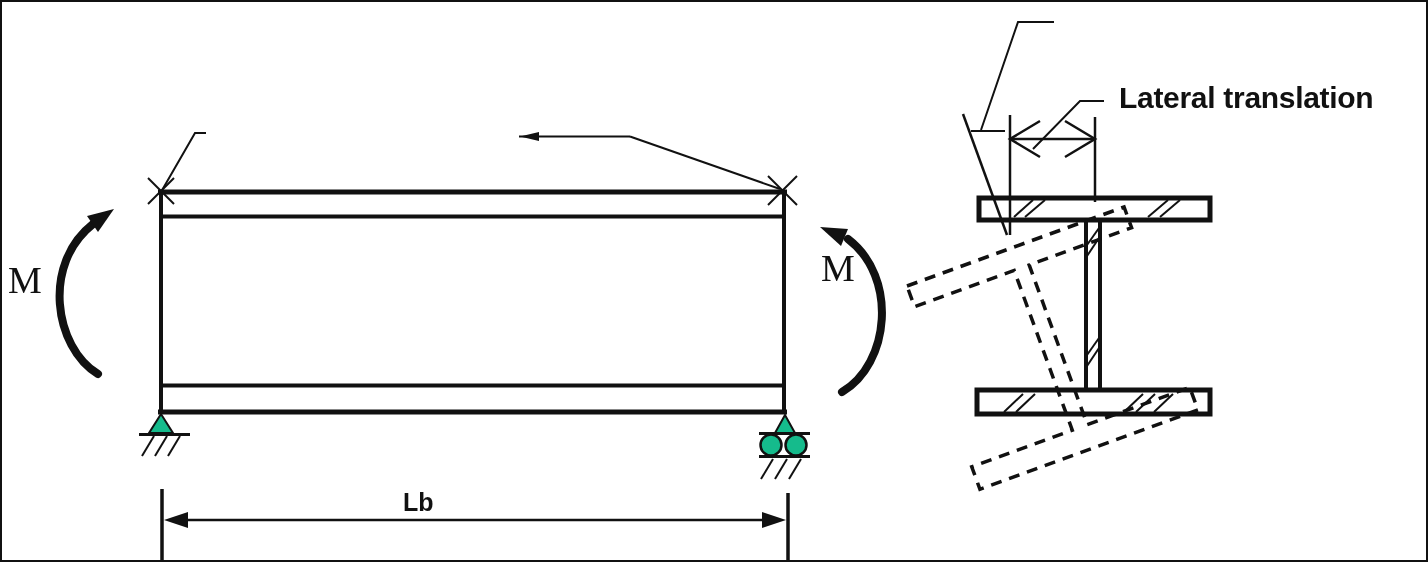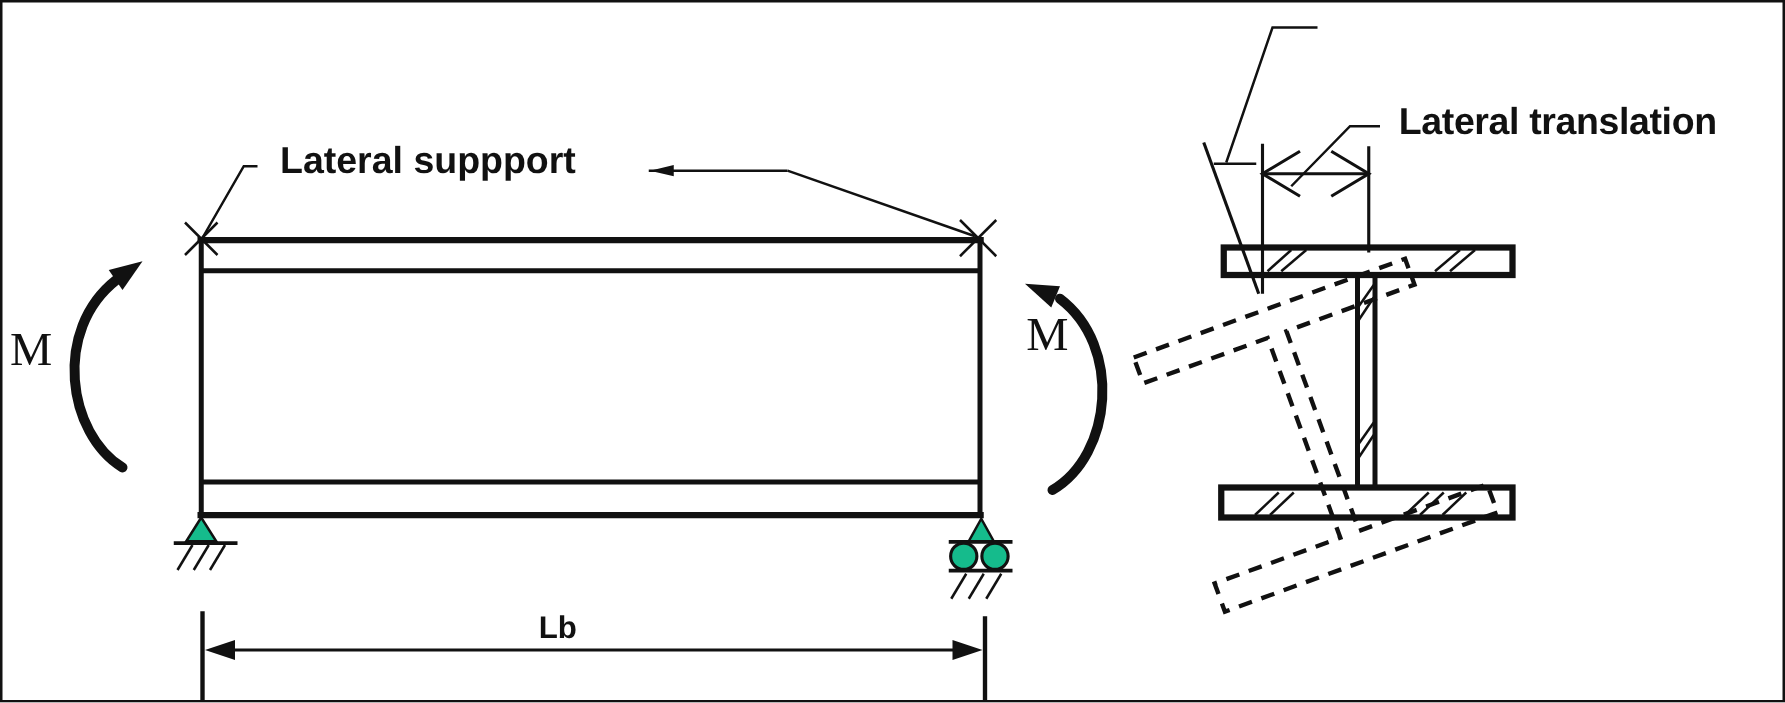--- a/index.html
+++ b/index.html
@@ -26,21 +26,21 @@
     position:absolute;
     font-family:"Liberation Serif", serif;
     font-weight:normal;
     color:var(--line,#111111);
     white-space:nowrap;
     line-height:1.0;
   }
   .lbl-lateral-support { left:222px; top:111px; font-size:30px; }
   .lbl-torsional       { left:1069px; top:6px;  font-size:31px; letter-spacing:-0.3px; }
   .lbl-translation     { left:1117px; top:80px; font-size:30px; letter-spacing:-0.3px;text-align:right; }
-  .lbl-lb              { left:429px; top:487px; font-size:25px; }
+  .lbl-lb              { left:401px; top:487px; font-size:25px; }
   .lbl-m-left          { left:6px;   top:259px; font-size:38px; }
   .lbl-m-right         { left:819px; top:247px; font-size:38px; }
 </style>
 </head>
 <body>
 
 <div id="canvas" style="--line: #111111; --support-fill: #15bb8c; --bg: #ffffff; border-color: rgb(17, 17, 17);">
 
   <svg id="linework" width="1428" height="562" viewBox="0 0 1428 562">
 
@@ -153,21 +153,20 @@
         <polyline points="1102,99 1078,99 1031,147"></polyline>
       </g>
 
       <g transform="translate(-72 88) rotate(-20 977 196)">
         <path d="M 977 196 L 1208 196 L 1208 218 L 1099 218 L 1099 388 L 1208 388 L 1208 412
                  L 976 412 L 976 388 L 1083 388 L 1083 218 L 977 218 Z" stroke-width="3.5" stroke-dasharray="11 8"></path>
       </g>
     </g>
   </svg>
 
-  <div class="label lbl-lateral-support">Lateral suppport</div>
 
   <div class="moment-label lbl-m-left">M</div>
 
   <div class="moment-label lbl-m-right">M</div>
 
   <div class="label lbl-lb">Lb</div>
 
 
   <div class="label lbl-translation">Lateral translation</div>
 </div>

